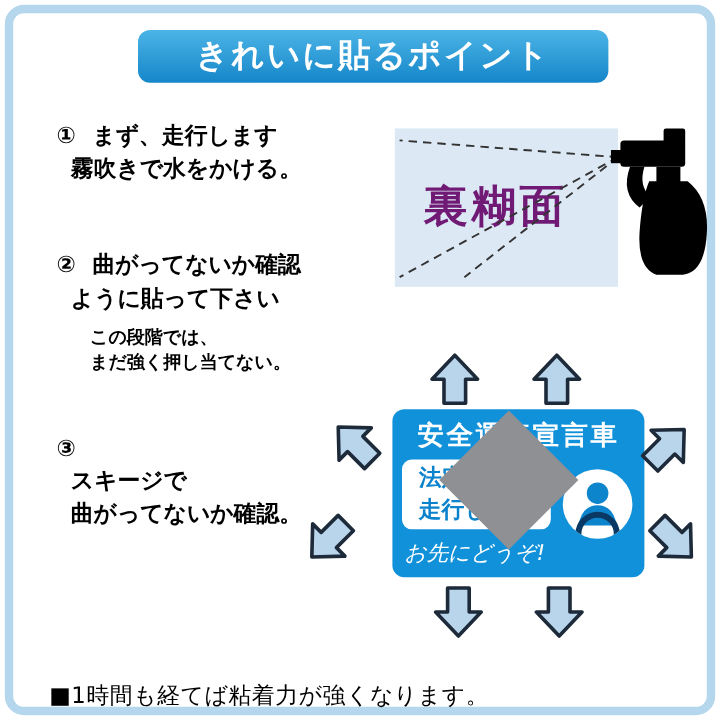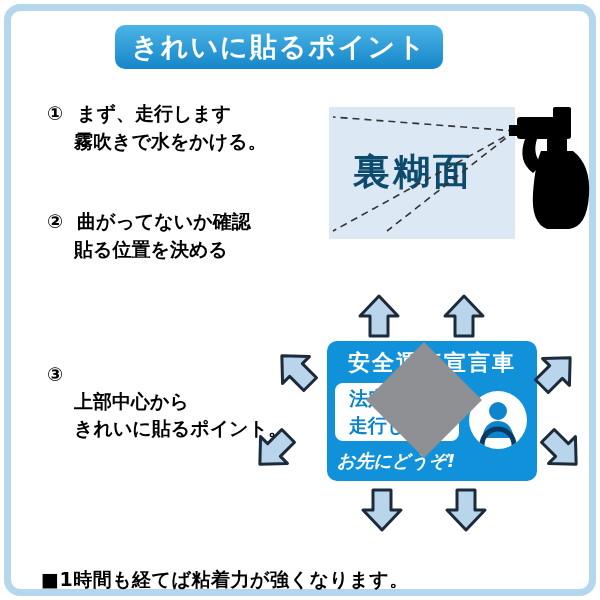--- a/index.html
+++ b/index.html
@@ -8,47 +8,47 @@
     position:relative; background:#ffffff;
     font-family:"DejaVu Sans","Liberation Sans",sans-serif;
     color:#000;
   }
   .frame {
     position:absolute; inset:4px;
     border:7px solid #b5d7ee; border-radius:16px;
     background:#fff;
   }
   .header {
-    position:absolute; left:104px; top:14px; width:328px; height:44px;
+    position:absolute; left:104px; top:14px; width:392px; height:44px;
     border-radius:10px;
     background:linear-gradient(180deg,#4cb4e6 0%,#1586c9 100%);
     color:#fff; font-size:27px; font-weight:bold;
     text-align:center; line-height:44px; letter-spacing:2px;
   }
   .step { position:absolute; font-weight:bold; font-size:19px; line-height:28px; }
   #step1 { left:36px; top:88px; }
   #step2 { left:36px; top:196px; }
   #step3 { left:36px; top:350px; line-height:27px; }
   .row { display:flex; }
   .num { width:30px; flex:0 0 30px; }
-  .indent { margin-left:27px; }
+  .indent { margin-left:12px; }
   .note { font-size:15px; line-height:21px; margin-top:8px; margin-left:28px; font-weight:bold; }
   .footer {
     position:absolute; left:30px; top:556px;
-    font-size:19px; font-weight:bold; letter-spacing:.5px;
+    font-size:19px; font-weight:normal; letter-spacing:.5px;
   }
 
   
   .panel {
     position:absolute; left:318px; top:96px; width:186px; height:132px;
     background:#dce9f5;
   }
   .panel-label {
     position:absolute; left:24px; top:40px;
-    font-size:37px; font-weight:bold; color:#0c4a6e; letter-spacing:3px;
+    font-size:37px; font-weight:bold; color:#701a75; letter-spacing:3px;
   }
   .spray-lines { position:absolute; left:318px; top:96px; width:190px; height:132px; }
   .spray-bottle { position:absolute; left:498px; top:92px; width:88px; height:128px; }
 
   
   .sign {
     position:absolute; left:316px; top:330px; width:210px; height:140px;
     background:#1191d9; border-radius:10px; overflow:hidden;
   }
   .sign-title {
@@ -60,21 +60,21 @@
     background:#fff; border-radius:8px;
     color:#0b83cc; font-size:19px; font-weight:bold;
     text-align:center; line-height:27px; padding-top:2px;
   }
   .driver {
     position:absolute; left:142px; top:50px; width:58px; height:58px;
     background:#fff; border-radius:50%; overflow:hidden;
   }
   .sign-bottom {
     position:absolute; left:10px; top:108px;
-    color:#fff; font-size:18px; font-weight:bold; font-style:italic;
+    color:#fff; font-size:18px; font-weight:normal; font-style:italic;
   }
   .squeegee {
     position:absolute; left:56px; top:18px; width:82px; height:82px;
     background:#8f9094; transform:rotate(45deg);
   }
 
   .arrow { position:absolute; width:46px; height:46px; }
   .arrow svg { width:100%; height:100%; display:block; }
   .a-up1 { left:345px; top:282px; }
   .a-up2 { left:430px; top:282px; }
@@ -98,29 +98,33 @@
       <span>まず、走行します</span>
     </div>
     <div class="indent">霧吹きで水をかける。</div>
   </div>
 
   <div class="step" id="step2">
     <div class="row">
       <span class="num">②</span>
       <span>曲がってないか確認</span>
     </div>
-    <div class="indent">貼る位置を決める</div>
+    <div class="indent">ように貼って下さい</div>
+    <div class="note">
+      <div>この段階では、</div>
+      <div>まだ強く押し当てない。</div>
+    </div>
   </div>
 
   <div class="step" id="step3">
     <div class="row">
       <span class="num">③</span>
     </div>
-    <div class="indent">上部中心から</div>
-    <div class="indent">きれいに貼るポイント。</div>
+    <div class="indent">スキージで</div>
+    <div class="indent">曲がってないか確認。</div>
   </div>
 
   <div class="panel">
     <div class="panel-label">裏糊面</div>
   </div>
   <svg class="spray-lines" viewBox="0 0 190 132">
     <g stroke="#333" stroke-width="1.6" stroke-dasharray="7 5" fill="none">
       <line x1="186" y1="24" x2="4" y2="10"></line>
       <line x1="186" y1="24" x2="4" y2="124"></line>
       <line x1="186" y1="24" x2="58" y2="124"></line>

